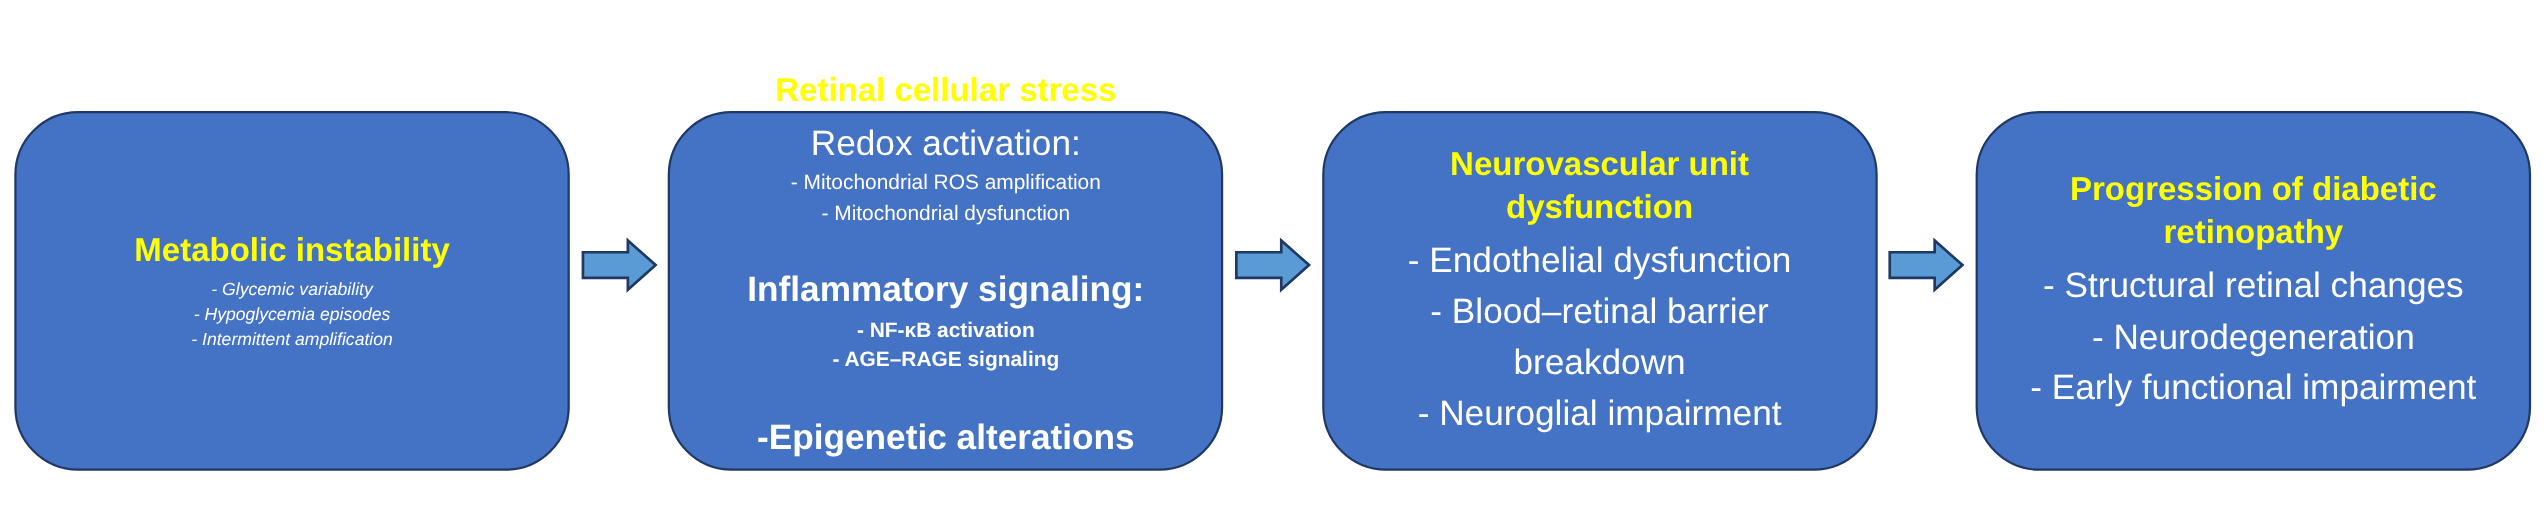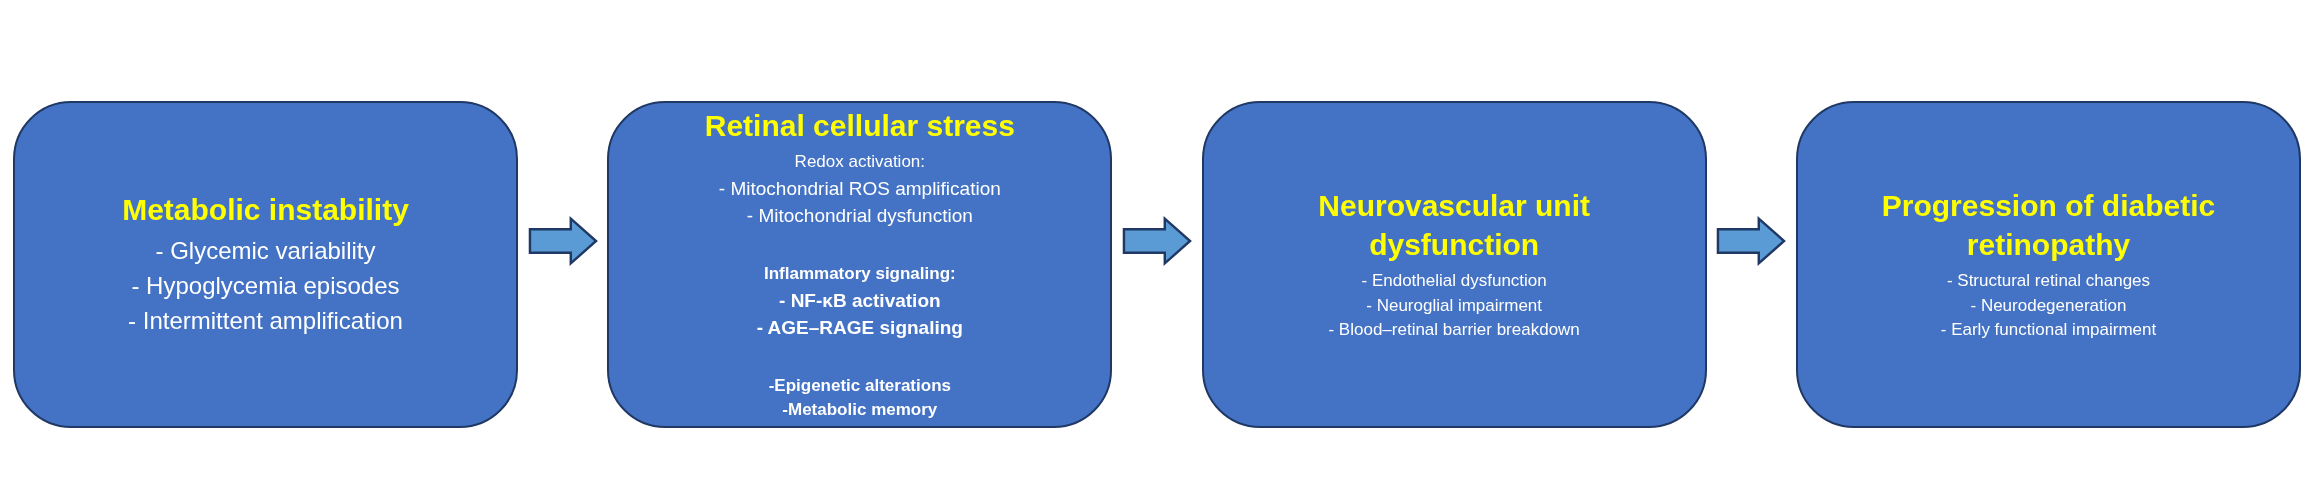--- a/index.html
+++ b/index.html
@@ -56,22 +56,22 @@
     stroke-linejoin: miter;
   }
   .node-title {
     color: var(--title-color);
     font-weight: bold;
     font-size: 30px;
     line-height: 1.3;
     margin-bottom: 5px;
   }
   .line { line-height: 1.45; }
-  .size-md   { font-size: 24px; }  
-  .size-lg   { font-size: 17px; }  
+  .size-md   { font-size: 16px; font-style: italic; }  
+  .size-lg   { font-size: 32px; }  
   .size-sm   { font-size: 19px; }  
   .group { margin-top: 0; }
   .group + .group { margin-top: 32px; font-weight: bold; }
 </style>
 </head>
 <body>
 
 <div class="canvas">
 
   <div class="node">
@@ -107,22 +107,22 @@
 
   <div class="arrow-gap">
     <svg class="arrow-svg" viewBox="0 0 72 52" aria-hidden="true">
       <polygon points="2,14 44,14 44,3 70,26 44,49 44,38 2,38"></polygon>
     </svg>
   </div>
 
   <div class="node">
     <div class="node-title">Neurovascular unit dysfunction</div>
     <div class="line size-lg">- Endothelial dysfunction</div>
+    <div class="line size-lg">- Blood–retinal barrier breakdown</div>
     <div class="line size-lg">- Neuroglial impairment</div>
-    <div class="line size-lg">- Blood–retinal barrier breakdown</div>
   </div>
 
   <div class="arrow-gap">
     <svg class="arrow-svg" viewBox="0 0 72 52" aria-hidden="true">
       <polygon points="2,14 44,14 44,3 70,26 44,49 44,38 2,38"></polygon>
     </svg>
   </div>
 
   <div class="node">
     <div class="node-title">Progression of diabetic retinopathy</div>

